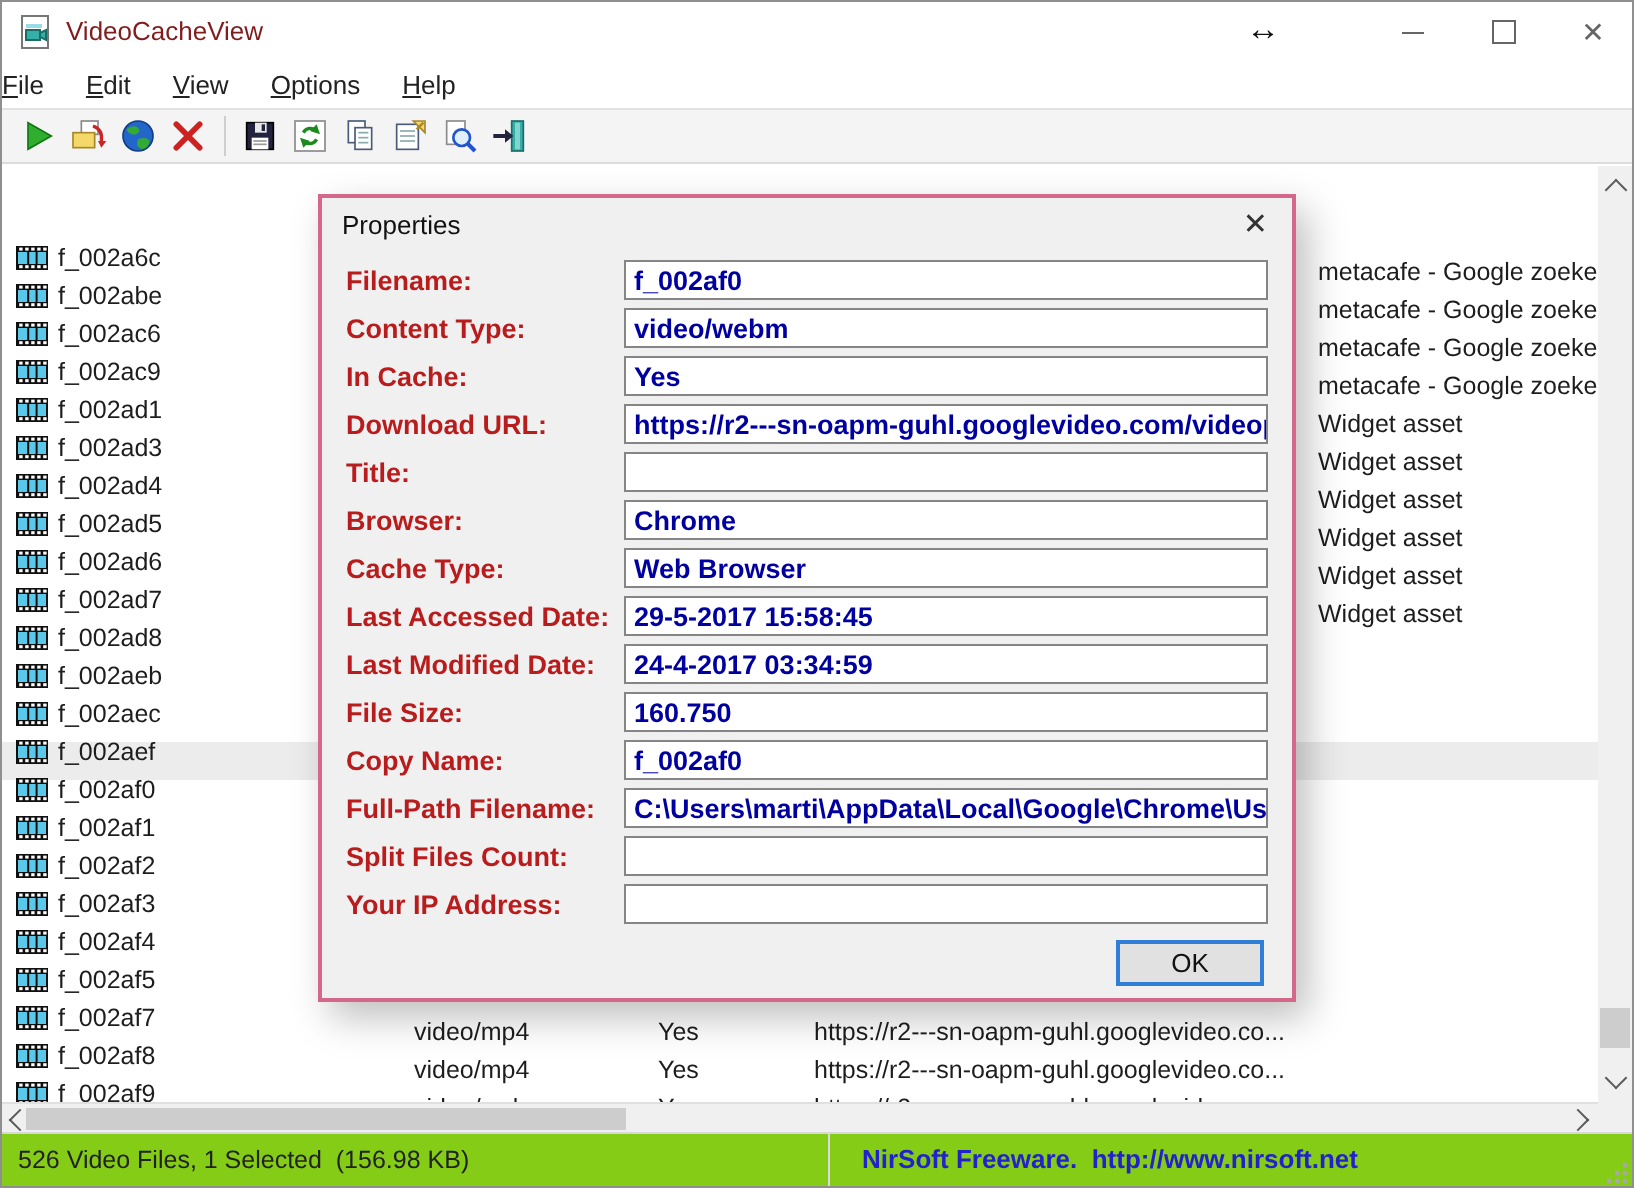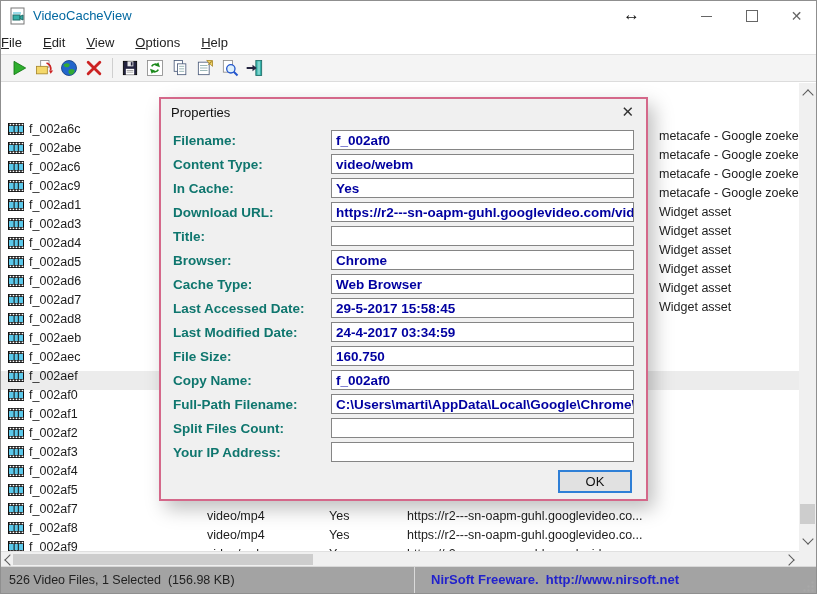--- a/index.html
+++ b/index.html
@@ -1,21 +1,21 @@
 <!DOCTYPE html>
 <html><head>
 <meta charset="utf-8">
 <style>
   html,body{margin:0;padding:0;background:#cfcfcf;font-family:"Liberation Sans",sans-serif;}
   .window{position:relative;width:815px;height:592px;background:#ffffff;border:1px solid #8f8f8f;overflow:hidden;}
 
   
   .titlebar{position:absolute;left:0;top:0;width:100%;height:30px;background:#ffffff;}
   .app-icon{position:absolute;left:8px;top:6px;width:18px;height:18px;}
-  .title-text{position:absolute;left:32px;top:7px;font-size:13px;color:#0369a1;}
+  .title-text{position:absolute;left:32px;top:7px;font-size:13px;color:#7f1d1d;}
   .resize-cursor{position:absolute;left:622px;top:4px;font-size:17px;color:#111;font-weight:bold;}
   .win-btn{position:absolute;top:0;width:45px;height:30px;display:flex;align-items:center;justify-content:center;color:#666;}
   .btn-min{left:683px;} .btn-max{left:728px;} .btn-close{left:773px;}
   .glyph-min{width:11px;height:1px;background:#666;}
   .glyph-max{width:10px;height:10px;border:1px solid #666;}
   .glyph-close{font-size:14px;color:#666;line-height:1;}
 
   
   .menubar{position:absolute;left:0;top:30px;width:100%;height:23px;background:#ffffff;display:flex;align-items:center;padding-left:0;box-sizing:border-box;}
   .menu-item{font-size:13px;color:#222;margin-right:21px;}
@@ -45,34 +45,34 @@
   .sb-corner{position:absolute;right:0;top:550px;width:17px;height:15px;background:#f0f0f0;}
   .vthumb{position:absolute;left:1px;top:421px;width:15px;height:20px;background:#cdcdcd;}
   .hthumb{position:absolute;left:12px;top:2px;width:300px;height:11px;background:#cdcdcd;}
   .chev{position:absolute;width:7px;height:7px;border-right:1.6px solid #5a5a5a;border-bottom:1.6px solid #5a5a5a;}
   .chev-up{left:5px;top:8px;transform:rotate(-135deg);}
   .chev-down{left:5px;bottom:8px;transform:rotate(45deg);}
   .chev-left{left:5px;top:4px;transform:rotate(135deg);}
   .chev-right{right:6px;top:4px;transform:rotate(-45deg);}
 
   
-  .statusbar{position:absolute;left:0;top:565px;width:100%;height:27px;background:#a3a3a3;border-top:1px solid #d8d8d8;}
+  .statusbar{position:absolute;left:0;top:565px;width:100%;height:27px;background:#84cc16;border-top:1px solid #d8d8d8;}
   .status-left{position:absolute;left:8px;top:6px;font-size:12.5px;color:#222;white-space:pre;}
   .status-sep{position:absolute;left:413px;top:0;width:1px;height:100%;background:#dadada;}
   .status-right{position:absolute;left:430px;top:5px;font-size:13px;font-weight:bold;white-space:pre;}
   .grip{position:absolute;right:1px;bottom:1px;}
 
   
   .dialog{position:absolute;left:158px;top:96px;width:489px;height:404px;background:#f0f0f0;border:2px solid #d4688a;box-sizing:border-box;box-shadow:6px 8px 18px rgba(0,0,0,.25);}
   .dlg-titlebar{position:absolute;left:0;top:0;width:100%;height:26px;}
   .dlg-title{position:absolute;left:10px;top:6px;font-size:13px;color:#111;}
   .dlg-close{position:absolute;right:12px;top:4px;font-size:15px;color:#333;}
   .dlg-fields{position:absolute;left:12px;top:31px;width:461px;}
   .field-row{display:flex;align-items:center;height:20px;margin-bottom:4px;}
-  .field-label{width:158px;font-size:13.5px;font-weight:bold;color:#0f766e;white-space:nowrap;}
+  .field-label{width:139px;font-size:13.5px;font-weight:bold;color:#b91c1c;white-space:nowrap;}
   .field-input{flex:1;height:20px;background:#fff;border:1px solid #858585;box-sizing:border-box;display:flex;align-items:center;overflow:hidden;}
   .field-value{font-size:13.5px;font-weight:bold;color:#0000a0;padding-left:4px;white-space:nowrap;}
   .ok-button{position:absolute;right:14px;bottom:6px;width:74px;height:23px;background:#e1e1e1;border:2px solid #2f7fd6;font-size:13px;color:#111;display:flex;align-items:center;justify-content:center;box-sizing:border-box;margin-left:24px;}
 </style>
 </head>
 <body>
 
 <div class="window">
 
   <div class="titlebar">

